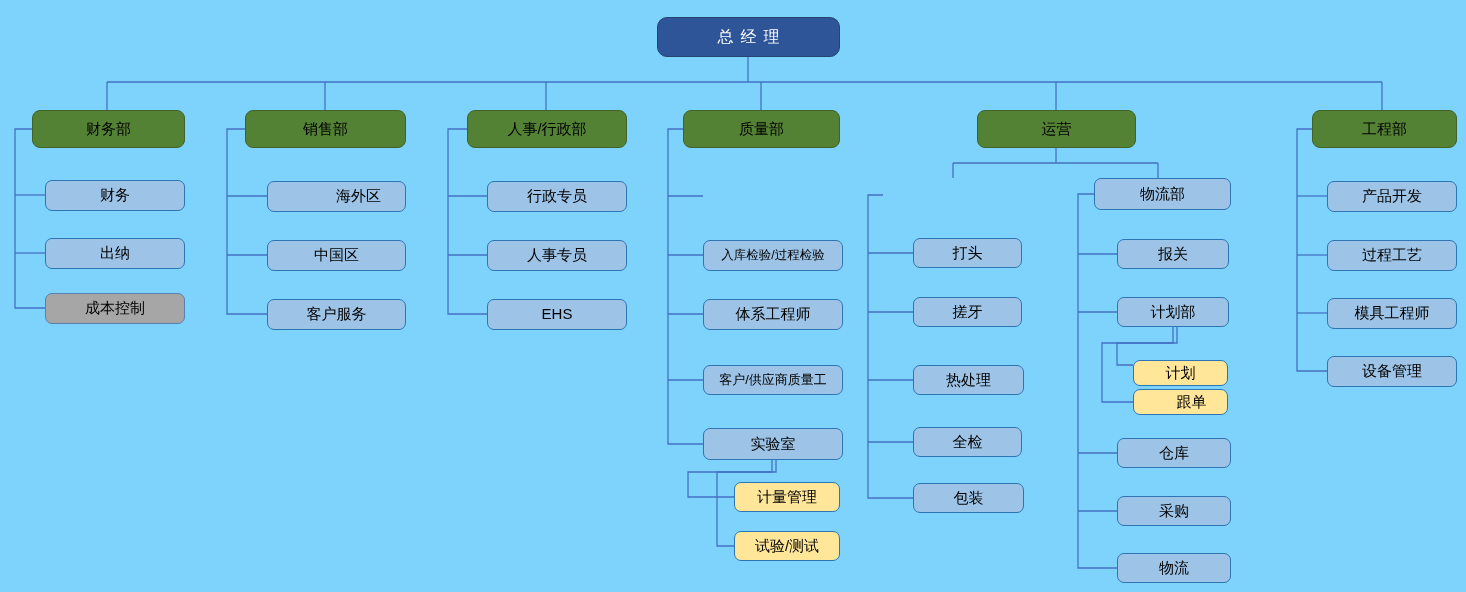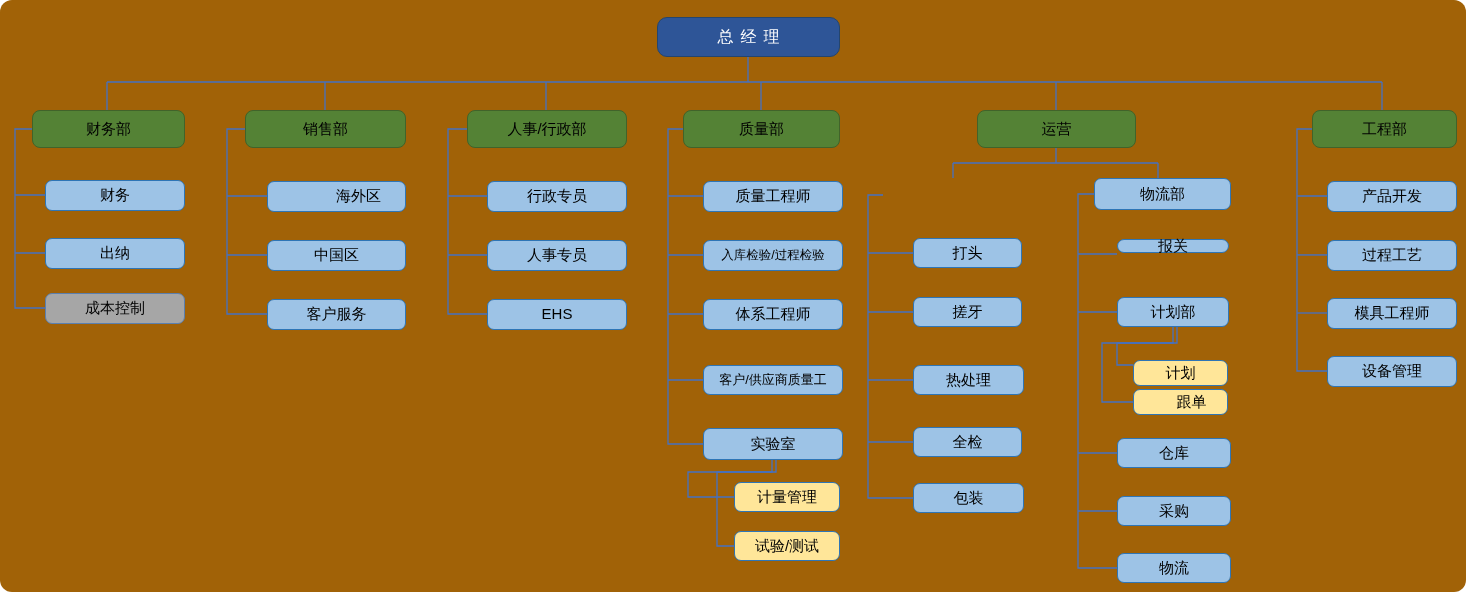--- a/index.html
+++ b/index.html
@@ -1,23 +1,22 @@
 <!DOCTYPE html>
 <html><head>
 <meta charset="utf-8">
 <style>
   html, body { margin: 0; padding: 0; background: #ffffff; }
   #canvas {
     position: relative;
     width: 1466px;
     height: 592px;
-    background: #a16207;
+    background: #7dd3fc;
     font-family: "Liberation Sans", "DejaVu Sans", sans-serif;
     overflow: hidden;
-    border-radius: 12px;
   }
   #connectors {
     position: absolute;
     left: 0; top: 0;
     width: 1466px; height: 592px;
   }
   #connectors polyline { fill: none; stroke-width: 1.3; }
   .org-node {
     position: absolute;
     box-sizing: border-box;
@@ -101,34 +100,33 @@
     <div class="org-node style-dept" style="left: 1312px; top: 110px; width: 145px; height: 38px; background: rgb(84, 130, 53); border: 1.3px solid rgb(65, 99, 42); color: rgb(0, 0, 0);">工程部</div>
     <div class="org-node style-node" style="left: 45px; top: 180px; width: 140px; height: 31px; background: rgb(157, 195, 230); border: 1.3px solid rgb(46, 117, 182); color: rgb(0, 0, 0);">财务</div>
     <div class="org-node style-node" style="left: 45px; top: 238px; width: 140px; height: 31px; background: rgb(157, 195, 230); border: 1.3px solid rgb(46, 117, 182); color: rgb(0, 0, 0);">出纳</div>
     <div class="org-node style-muted" style="left: 45px; top: 293px; width: 140px; height: 31px; background: rgb(166, 166, 166); border: 1.3px solid rgb(91, 127, 174); color: rgb(0, 0, 0);">成本控制</div>
     <div class="org-node style-node" style="left: 267px; top: 181px; width: 139px; height: 31px; background: rgb(157, 195, 230); border: 1.3px solid rgb(46, 117, 182); color: rgb(0, 0, 0); padding-left: 44px;">海外区</div>
     <div class="org-node style-node" style="left: 267px; top: 240px; width: 139px; height: 31px; background: rgb(157, 195, 230); border: 1.3px solid rgb(46, 117, 182); color: rgb(0, 0, 0);">中国区</div>
     <div class="org-node style-node" style="left: 267px; top: 299px; width: 139px; height: 31px; background: rgb(157, 195, 230); border: 1.3px solid rgb(46, 117, 182); color: rgb(0, 0, 0);">客户服务</div>
     <div class="org-node style-node" style="left: 487px; top: 181px; width: 140px; height: 31px; background: rgb(157, 195, 230); border: 1.3px solid rgb(46, 117, 182); color: rgb(0, 0, 0);">行政专员</div>
     <div class="org-node style-node" style="left: 487px; top: 240px; width: 140px; height: 31px; background: rgb(157, 195, 230); border: 1.3px solid rgb(46, 117, 182); color: rgb(0, 0, 0);">人事专员</div>
     <div class="org-node style-node" style="left: 487px; top: 299px; width: 140px; height: 31px; background: rgb(157, 195, 230); border: 1.3px solid rgb(46, 117, 182); color: rgb(0, 0, 0);">EHS</div>
-    <div class="org-node style-node" style="left: 703px; top: 181px; width: 140px; height: 31px; background: rgb(157, 195, 230); border: 1.3px solid rgb(46, 117, 182); color: rgb(0, 0, 0);">质量工程师</div>
     <div class="org-node style-node" style="left: 703px; top: 240px; width: 140px; height: 31px; background: rgb(157, 195, 230); border: 1.3px solid rgb(46, 117, 182); color: rgb(0, 0, 0); font-size: 12.5px;">入库检验/过程检验</div>
     <div class="org-node style-node" style="left: 703px; top: 299px; width: 140px; height: 31px; background: rgb(157, 195, 230); border: 1.3px solid rgb(46, 117, 182); color: rgb(0, 0, 0);">体系工程师</div>
     <div class="org-node style-node" style="left: 703px; top: 365px; width: 140px; height: 30px; background: rgb(157, 195, 230); border: 1.3px solid rgb(46, 117, 182); color: rgb(0, 0, 0); font-size: 13px;">客户/供应商质量工</div>
     <div class="org-node style-node" style="left: 703px; top: 428px; width: 140px; height: 32px; background: rgb(157, 195, 230); border: 1.3px solid rgb(46, 117, 182); color: rgb(0, 0, 0);">实验室</div>
     <div class="org-node style-sub" style="left: 734px; top: 482px; width: 106px; height: 30px; background: rgb(255, 230, 153); border: 1.3px solid rgb(46, 117, 182); color: rgb(0, 0, 0);">计量管理</div>
     <div class="org-node style-sub" style="left: 734px; top: 531px; width: 106px; height: 30px; background: rgb(255, 230, 153); border: 1.3px solid rgb(46, 117, 182); color: rgb(0, 0, 0);">试验/测试</div>
     <div class="org-node style-node" style="left: 1094px; top: 178px; width: 137px; height: 32px; background: rgb(157, 195, 230); border: 1.3px solid rgb(46, 117, 182); color: rgb(0, 0, 0);">物流部</div>
     <div class="org-node style-node" style="left: 913px; top: 238px; width: 109px; height: 30px; background: rgb(157, 195, 230); border: 1.3px solid rgb(46, 117, 182); color: rgb(0, 0, 0);">打头</div>
     <div class="org-node style-node" style="left: 913px; top: 297px; width: 109px; height: 30px; background: rgb(157, 195, 230); border: 1.3px solid rgb(46, 117, 182); color: rgb(0, 0, 0);">搓牙</div>
     <div class="org-node style-node" style="left: 913px; top: 365px; width: 111px; height: 30px; background: rgb(157, 195, 230); border: 1.3px solid rgb(46, 117, 182); color: rgb(0, 0, 0);">热处理</div>
     <div class="org-node style-node" style="left: 913px; top: 427px; width: 109px; height: 30px; background: rgb(157, 195, 230); border: 1.3px solid rgb(46, 117, 182); color: rgb(0, 0, 0);">全检</div>
     <div class="org-node style-node" style="left: 913px; top: 483px; width: 111px; height: 30px; background: rgb(157, 195, 230); border: 1.3px solid rgb(46, 117, 182); color: rgb(0, 0, 0);">包装</div>
-    <div class="org-node style-node" style="left: 1117px; top: 239px; width: 112px; height: 14px; background: rgb(157, 195, 230); border: 1.3px solid rgb(46, 117, 182); color: rgb(0, 0, 0);">报关</div>
+    <div class="org-node style-node" style="left: 1117px; top: 239px; width: 112px; height: 30px; background: rgb(157, 195, 230); border: 1.3px solid rgb(46, 117, 182); color: rgb(0, 0, 0);">报关</div>
     <div class="org-node style-node" style="left: 1117px; top: 297px; width: 112px; height: 30px; background: rgb(157, 195, 230); border: 1.3px solid rgb(46, 117, 182); color: rgb(0, 0, 0);">计划部</div>
     <div class="org-node style-sub" style="left: 1133px; top: 360px; width: 95px; height: 26px; background: rgb(255, 230, 153); border: 1.3px solid rgb(46, 117, 182); color: rgb(0, 0, 0);">计划</div>
     <div class="org-node style-sub" style="left: 1133px; top: 389px; width: 95px; height: 26px; background: rgb(255, 230, 153); border: 1.3px solid rgb(46, 117, 182); color: rgb(0, 0, 0); padding-left: 22px;">跟单</div>
     <div class="org-node style-node" style="left: 1117px; top: 438px; width: 114px; height: 30px; background: rgb(157, 195, 230); border: 1.3px solid rgb(46, 117, 182); color: rgb(0, 0, 0);">仓库</div>
     <div class="org-node style-node" style="left: 1117px; top: 496px; width: 114px; height: 30px; background: rgb(157, 195, 230); border: 1.3px solid rgb(46, 117, 182); color: rgb(0, 0, 0);">采购</div>
     <div class="org-node style-node" style="left: 1117px; top: 553px; width: 114px; height: 30px; background: rgb(157, 195, 230); border: 1.3px solid rgb(46, 117, 182); color: rgb(0, 0, 0);">物流</div>
     <div class="org-node style-node" style="left: 1327px; top: 181px; width: 130px; height: 31px; background: rgb(157, 195, 230); border: 1.3px solid rgb(46, 117, 182); color: rgb(0, 0, 0);">产品开发</div>
     <div class="org-node style-node" style="left: 1327px; top: 298px; width: 130px; height: 31px; background: rgb(157, 195, 230); border: 1.3px solid rgb(46, 117, 182); color: rgb(0, 0, 0);">模具工程师</div>
     <div class="org-node style-node" style="left: 1327px; top: 240px; width: 130px; height: 31px; background: rgb(157, 195, 230); border: 1.3px solid rgb(46, 117, 182); color: rgb(0, 0, 0);">过程工艺</div>
     <div class="org-node style-node" style="left: 1327px; top: 356px; width: 130px; height: 31px; background: rgb(157, 195, 230); border: 1.3px solid rgb(46, 117, 182); color: rgb(0, 0, 0);">设备管理</div>

